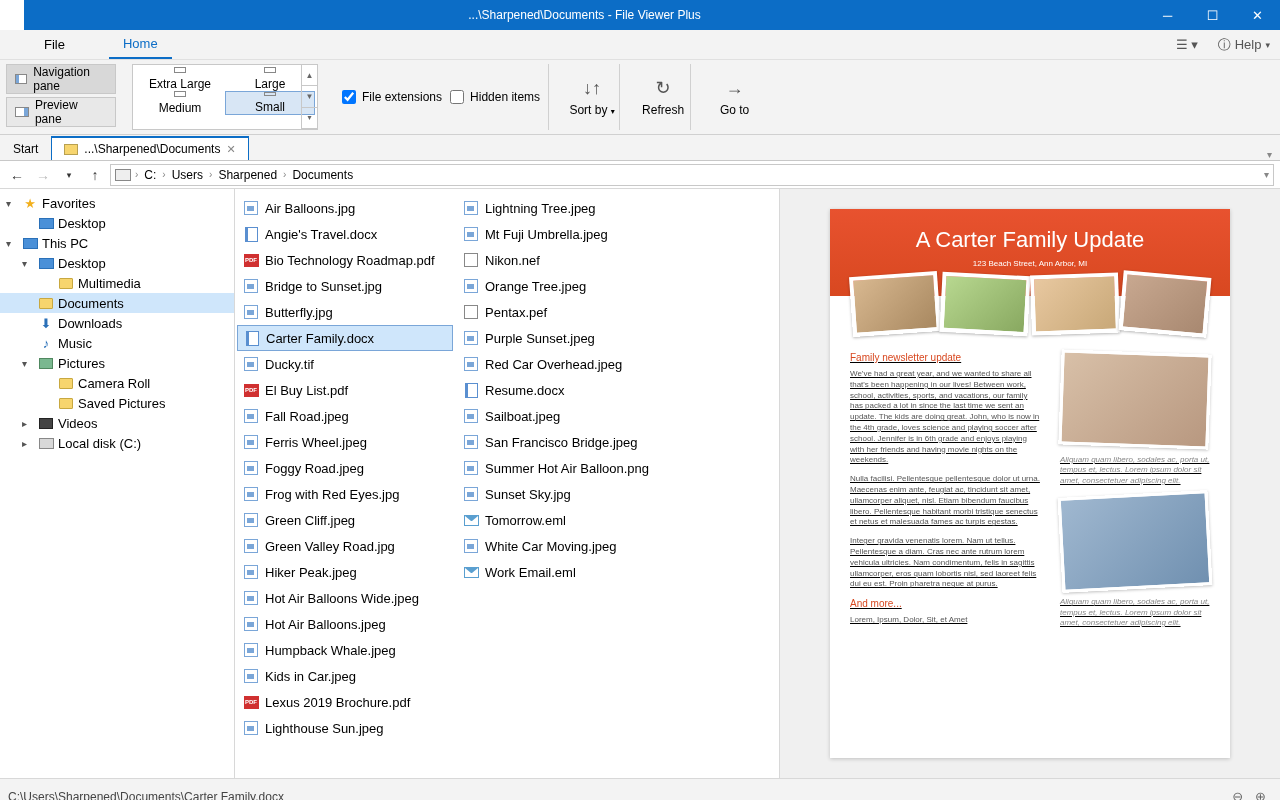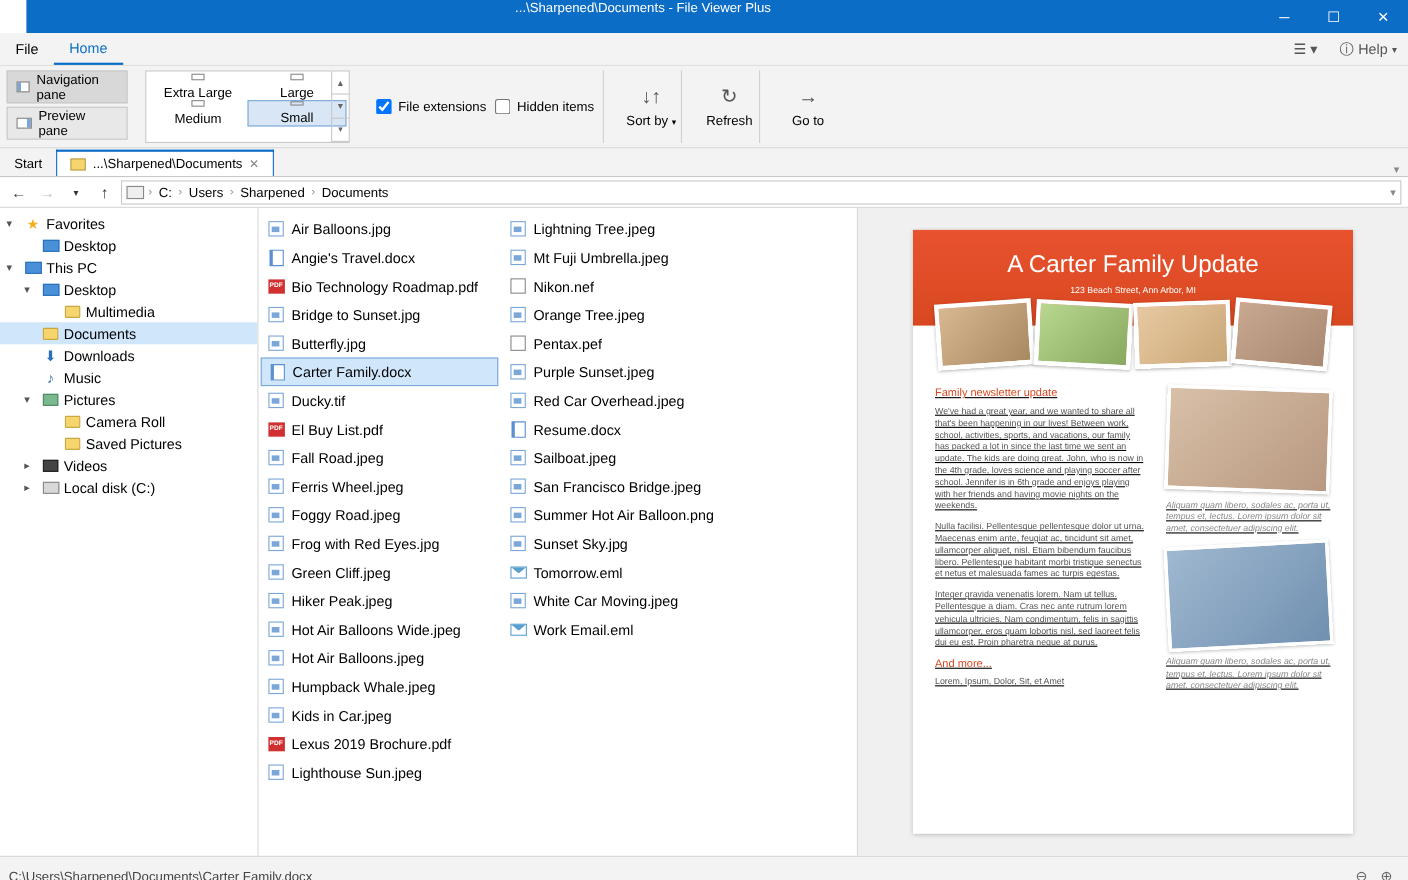--- a/index.html
+++ b/index.html
@@ -1,26 +1,26 @@
 <!DOCTYPE html>
 <html><head>
 <meta charset="utf-8">
 <style>
 * { box-sizing: border-box; margin: 0; padding: 0; font-family: "Segoe UI", Tahoma, sans-serif; }
 html, body { width: 1280px; height: 800px; overflow: hidden; background: #fff; }
 
 
-.titlebar { height: 30px; background: #0c6dc6; display: flex; align-items: flex-start; color: #fff; font-size: 12px; margin-left: 24px; }
+.titlebar { height: 30px; background: #0c6dc6; display: flex; align-items: center; color: #fff; font-size: 12px; margin-left: 24px; }
 .titlebar .title { flex: 1; text-align: center; }
 .titlebar .winbtns { display: flex; }
 .titlebar .winbtn { width: 45px; height: 30px; display: flex; align-items: center; justify-content: center; font-size: 13px; }
 
 
 .menubar { height: 30px; background: #f3f3f3; display: flex; align-items: center; border-bottom: 1px solid #e0e0e0; font-size: 13px; }
-.menubar .menuitem { padding: 0 14px; height: 100%; display: flex; align-items: center; cursor: default; }
+.menubar .menuitem { padding: 0 14px; height: 100%; display: flex; align-items: center; cursor: default; margin-left: 30px; }
 .menubar .menuitem.active { color: #0c6dc6; border-bottom: 2px solid #0c6dc6; }
 .menubar .spacer { flex: 1; }
 .menubar .righticon { padding: 0 10px; display: flex; align-items: center; gap: 4px; color: #555; }
 
 
 .ribbon { height: 75px; background: #f3f3f3; display: flex; align-items: stretch; padding: 4px 6px; gap: 16px; border-bottom: 1px solid #d0d0d0; }
 .ribbon .group { display: flex; flex-direction: column; gap: 3px; }
 .ribbon .panebtn { background: #e8e8e8; border: 1px solid #c8c8c8; padding: 4px 8px; font-size: 12px; display: flex; align-items: center; gap: 6px; width: 110px; height: 30px; }
 .ribbon .panebtn.active { background: #d8d8d8; }
 .ribbon .paneicon { width: 14px; height: 10px; background: linear-gradient(90deg, #7aa6d8 0 30%, #fff 30% 100%); border: 1px solid #888; }
@@ -393,20 +393,26 @@
         <div class="fileitem">
           <span class="ficn">
             <span class="i-img"></span>
           </span>
           <span>Green Cliff.jpeg</span>
         </div>
         <div class="fileitem">
           <span class="ficn">
             <span class="i-img"></span>
           </span>
+          <span>Green Valley Road.jpg</span>
+        </div>
+        <div class="fileitem">
+          <span class="ficn">
+            <span class="i-img"></span>
+          </span>
           <span>Hiker Peak.jpeg</span>
         </div>
         <div class="fileitem">
           <span class="ficn">
             <span class="i-img"></span>
           </span>
           <span>Hot Air Balloons Wide.jpeg</span>
         </div>
         <div class="fileitem">
           <span class="ficn">

